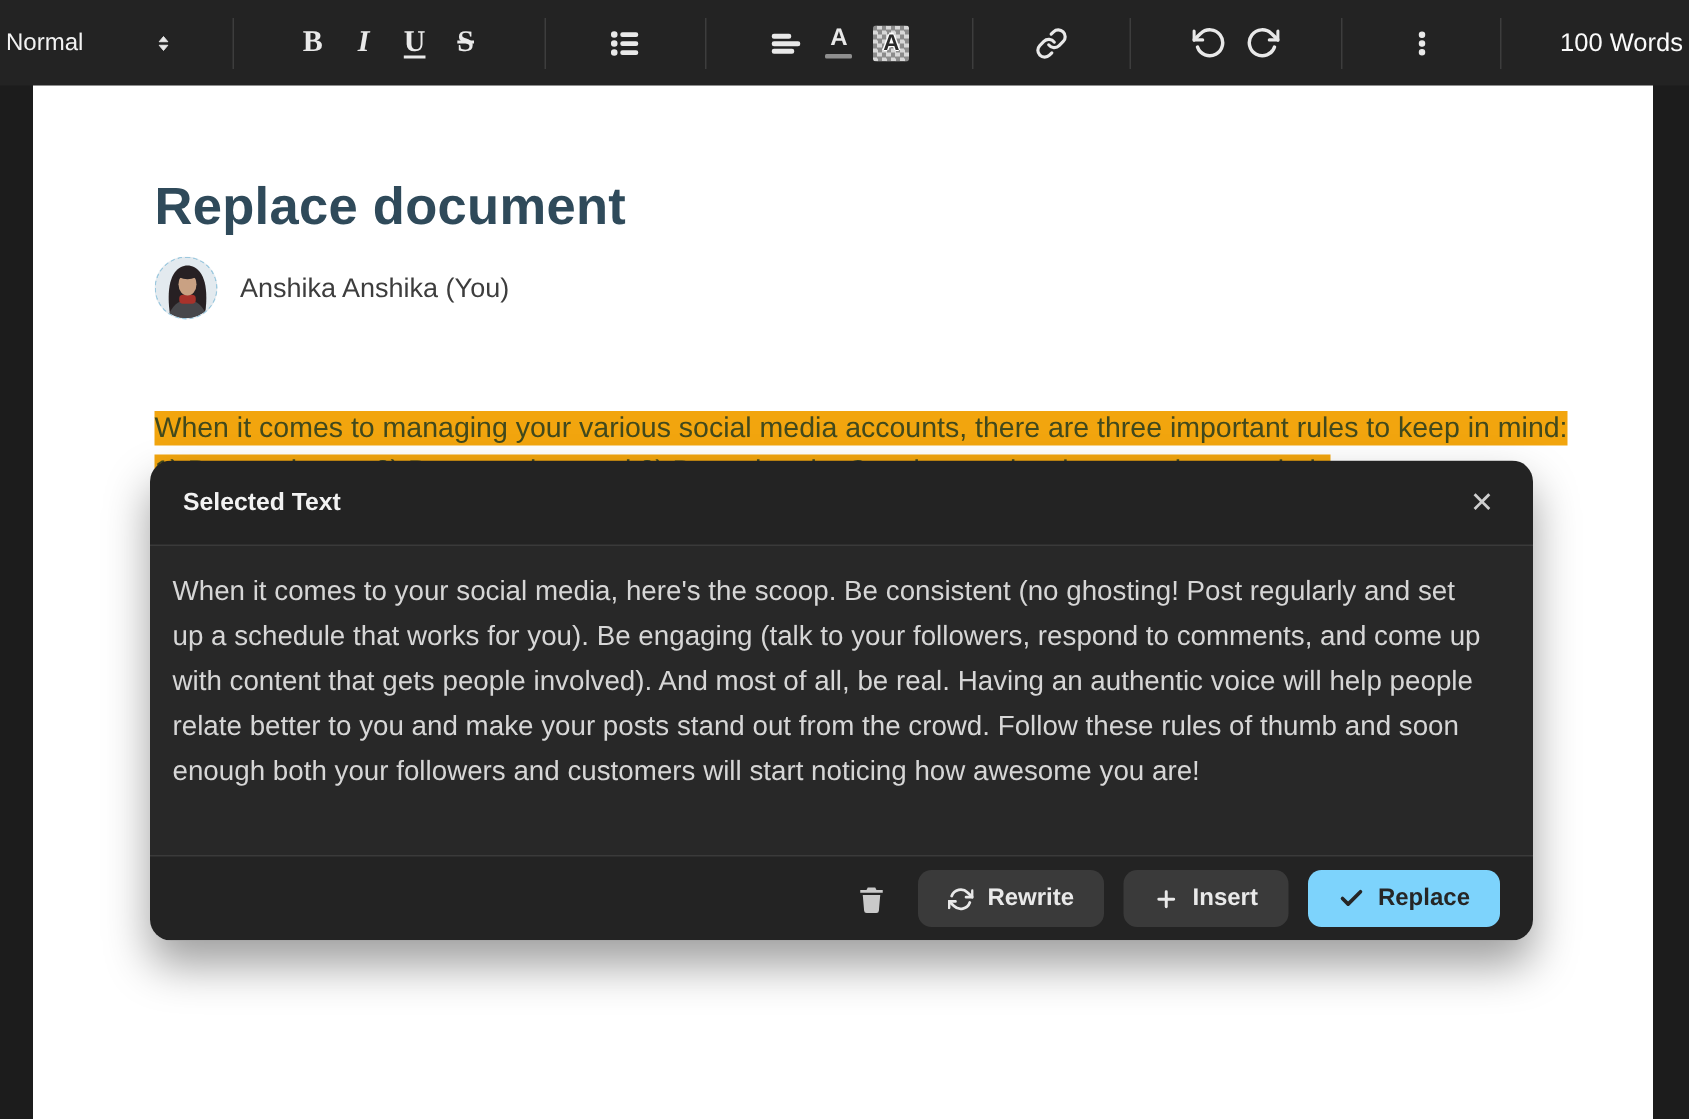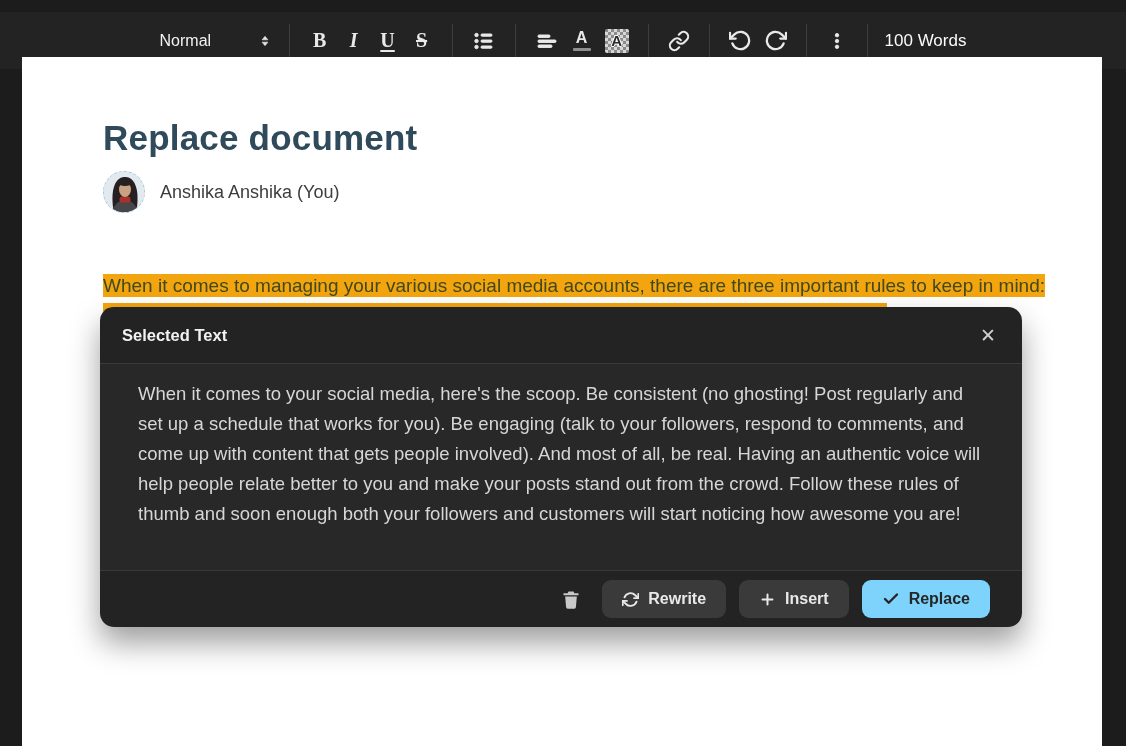--- a/index.html
+++ b/index.html
@@ -6,23 +6,23 @@
   html,body { width:1126px; height:746px; }
   body {
     position: relative;
     background: #1c1c1c;
     font-family: "Liberation Sans", sans-serif;
     overflow: hidden;
   }
 
   
   .toolbar {
-    position: absolute; top:12px; left:0; right:0; height:57px;
+    position: absolute; top:0; left:0; right:0; height:57px;
     background:#232323;
-    display:flex; align-items:center; justify-content:center;
+    display:flex; align-items:center; justify-content:space-between;
     color:#ececec;
   }
   .tb-group { display:flex; align-items:center; }
   .tb-divider { width:1px; height:34px; background:#3d3d3d; margin:0 13px; }
   .tb-btn {
     min-width:34px; height:40px; display:flex; align-items:center; justify-content:center;
     cursor:pointer; border-radius:4px; padding:0 6px; gap:6px;
   }
   .style-dd { width:120px; justify-content:space-between; padding:0 4px; }
   .style-dd .dd-label { font-size:16px; color:#f2f2f2; }
@@ -77,28 +77,28 @@
     z-index:10;
   }
   .modal-header {
     height:57px; background:#232323; border-bottom:1px solid #3a3a3a;
     display:flex; align-items:center; justify-content:space-between;
     padding:0 26px 0 22px;
   }
   .modal-title { font-size:16.5px; font-weight:bold; color:#f2f2f2; }
   .modal-close { color:#cfcfcf; font-size:19px; cursor:pointer; line-height:1; }
   .modal-body {
-    height:206px; background:#282828; padding:15px 34px 10px 38px;
+    height:206px; background:#282828; padding:15px 34px 10px 15px;
     font-size:18.5px; line-height:30px; color:#d6d6d6;
     overflow:hidden;
   }
   .modal-footer {
     height:57px; background:#232323; border-top:1px solid #3a3a3a;
     display:flex; align-items:center; justify-content:flex-end;
-    gap:13px; padding-right:32px;
+    gap:13px; padding-right:22px;
   }
   .icon-btn { background:none; border:none; cursor:pointer; display:flex; align-items:center; margin-right:8px; }
   .m-btn {
     height:38px; border:none; border-radius:9px; cursor:pointer;
     background:#3a3a3a; color:#e9e9e9;
     font-family:"Liberation Sans", sans-serif; font-size:16px; font-weight:bold;
     display:flex; align-items:center; gap:9px; padding:0 20px;
   }
   .m-btn svg { stroke:#e9e9e9; }
   .m-btn.primary { background:#7dd3fc; color:#262626; }

